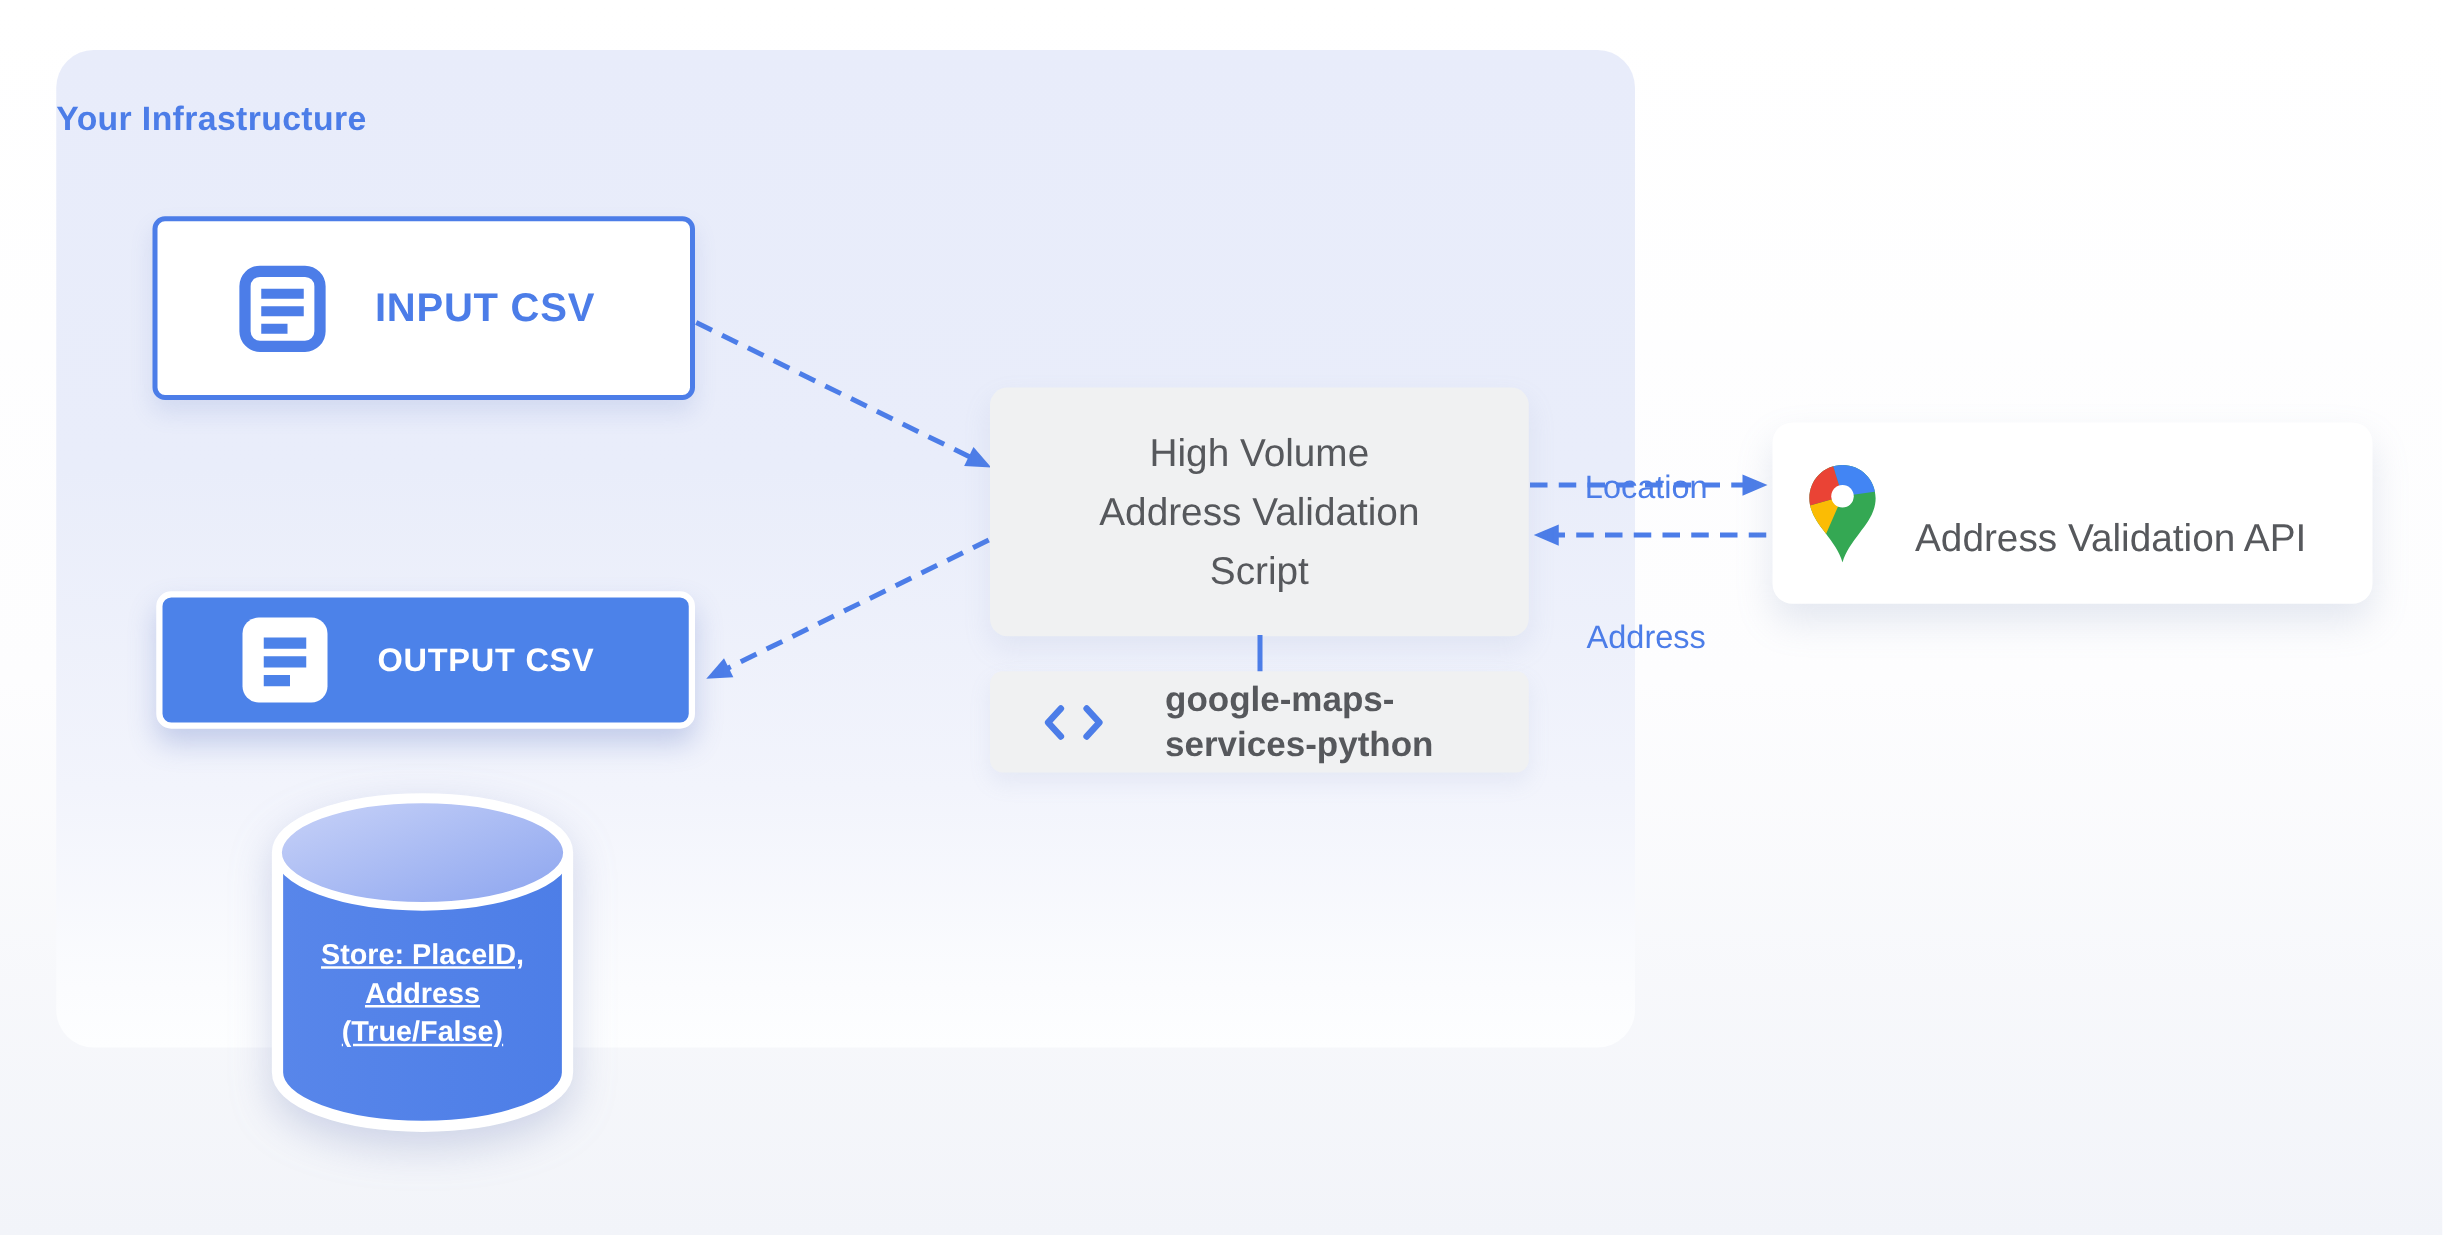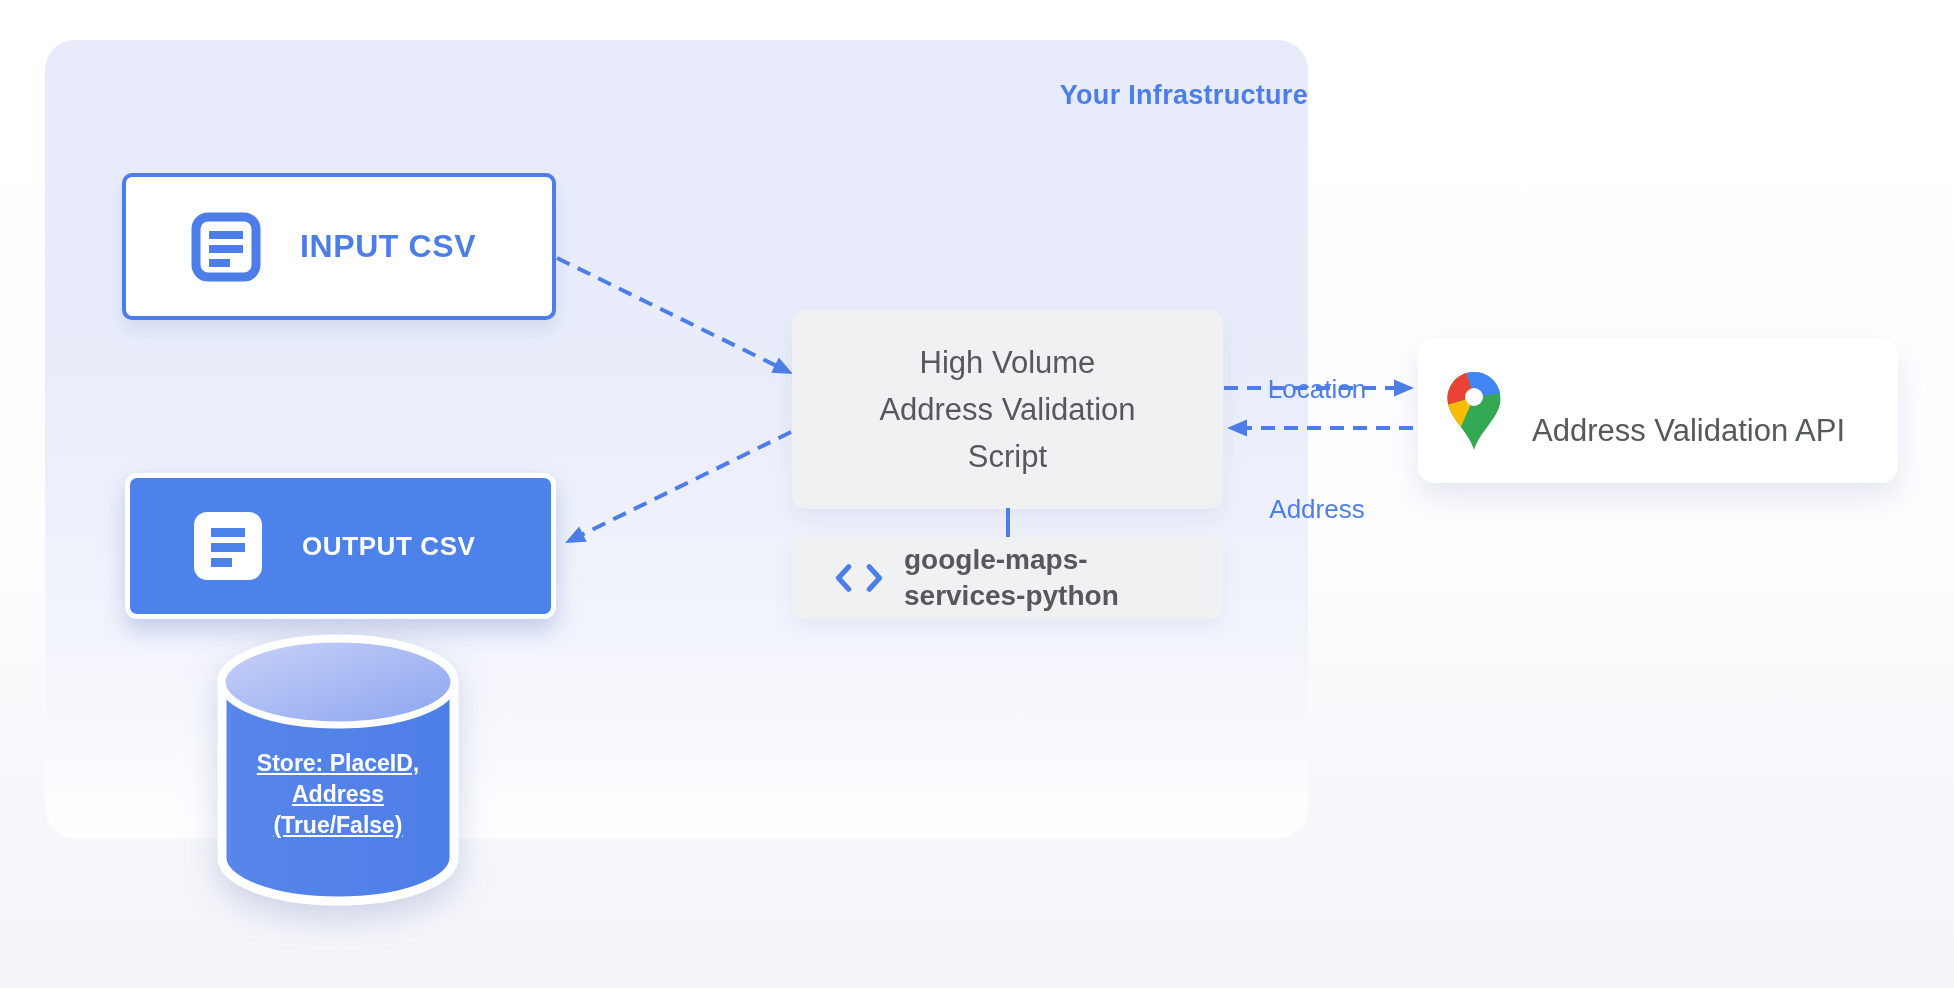--- a/index.html
+++ b/index.html
@@ -24,21 +24,21 @@
       var(--c-container_bg, #e8ecfa) 0%,
       #e9edfa 42%,
       #f2f4fc 74%,
       #fbfcfe 94%,
       #fdfeff 100%);
   }
   .infra-title {
     position: absolute;
     left: 0; top: 40px;
     width: 100%;
-    text-align: right;
+    text-align: left;
     font-size: 27px;
     font-weight: bold;
     color: var(--c-accent_blue, #4c7de8);
     letter-spacing: 0.3px;
   }
 
   
   .node {
     position: absolute;
     display: flex;
@@ -57,21 +57,21 @@
   }
   .input-label {
     font-size: 32px;
     font-weight: bold;
     letter-spacing: 0.6px;
     color: var(--c-accent_blue, #4c7de8);
   }
 
   .output-box {
     left: 125px; top: 473px;
-    width: 431px; height: 146px;
+    width: 431px; height: 110px;
     background: var(--c-blue_fill, #4c82e9);
     border: 5px solid #ffffff;
     border-radius: 12px;
     box-shadow: 0 12px 22px rgba(90,115,195,0.30);
     padding-left: 62px;
     gap: 38px;
   }
   .output-label {
     font-size: 26px;
     font-weight: bold;
@@ -96,21 +96,21 @@
     white-space: pre-line;
   }
 
   .lib-box {
     left: 792px; top: 537px;
     width: 431px; height: 81px;
     background: var(--c-box_gray, #f0f1f2);
     border-radius: 10px;
     box-shadow: 0 8px 18px rgba(140,155,195,0.12);
     padding-left: 42px;
-    gap: 20px;
+    gap: 48px;
   }
   .lib-label {
     font-size: 28px;
     font-weight: bold;
     line-height: 36px;
     text-align: left;
     color: var(--c-text_dark_gray, #56585c);
     white-space: pre-line;
   }
 

